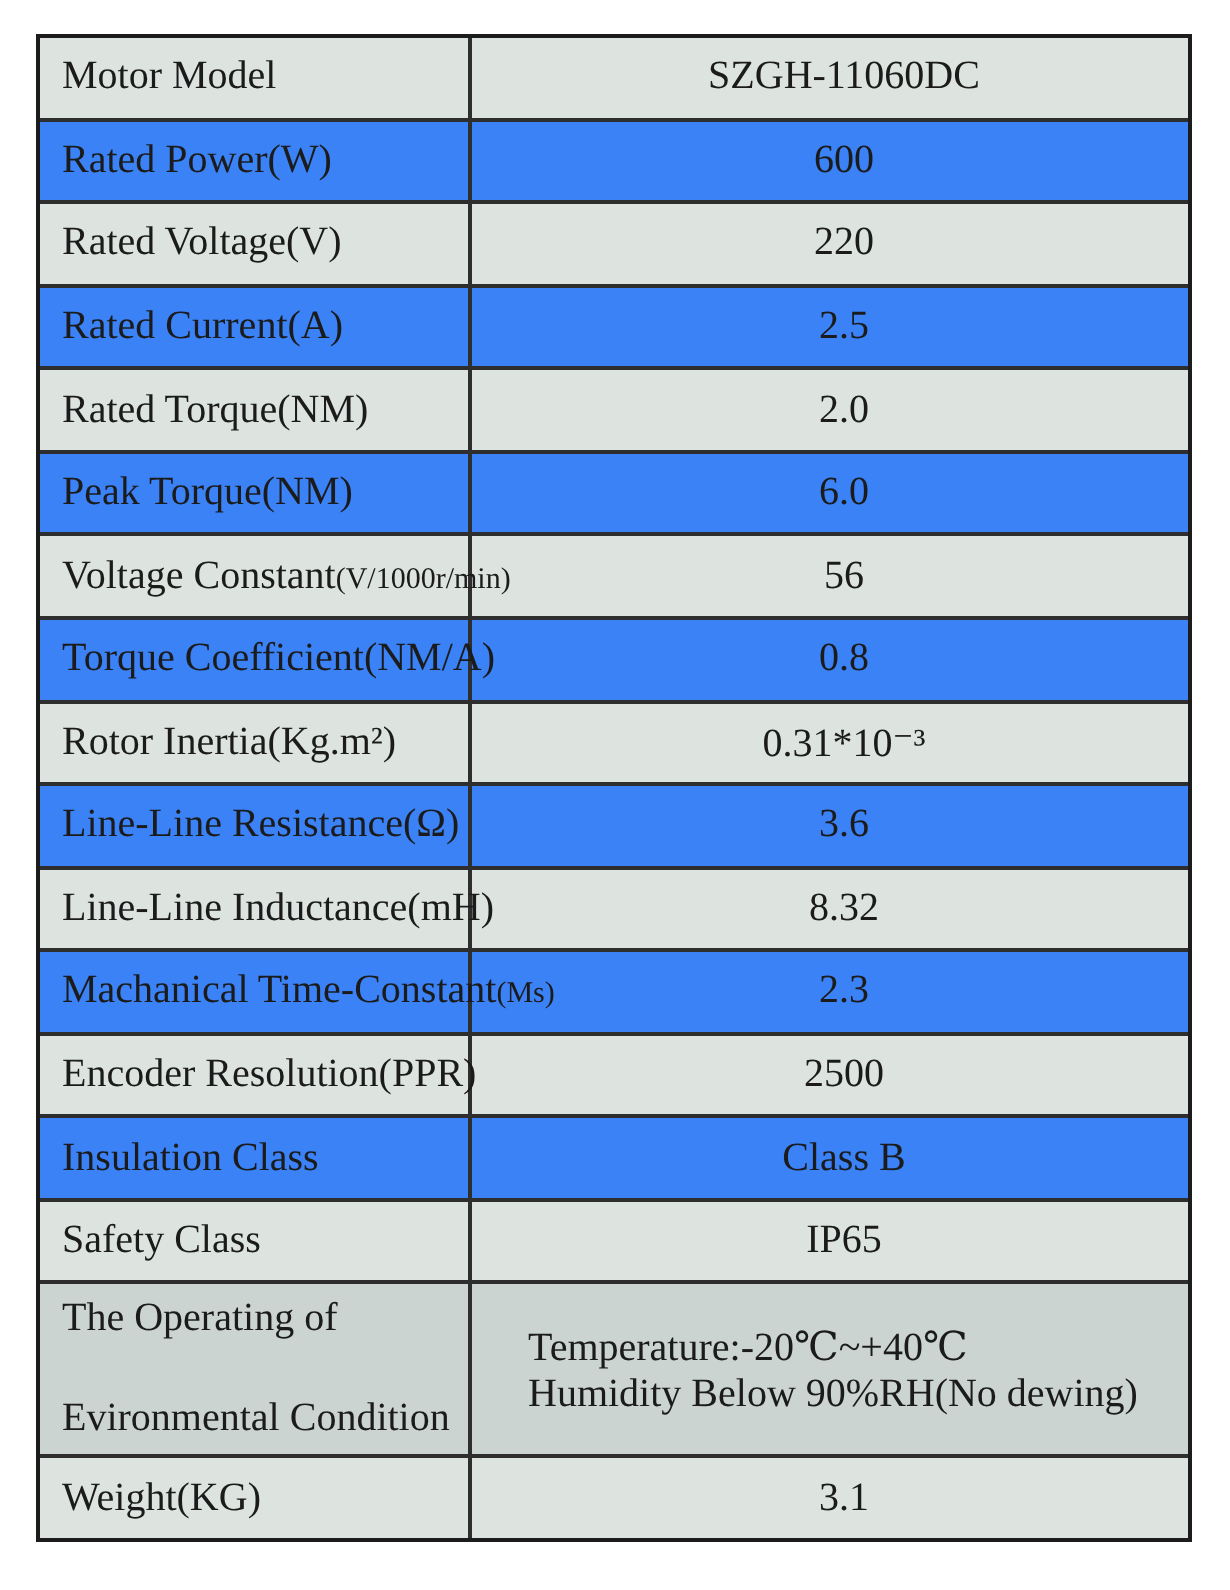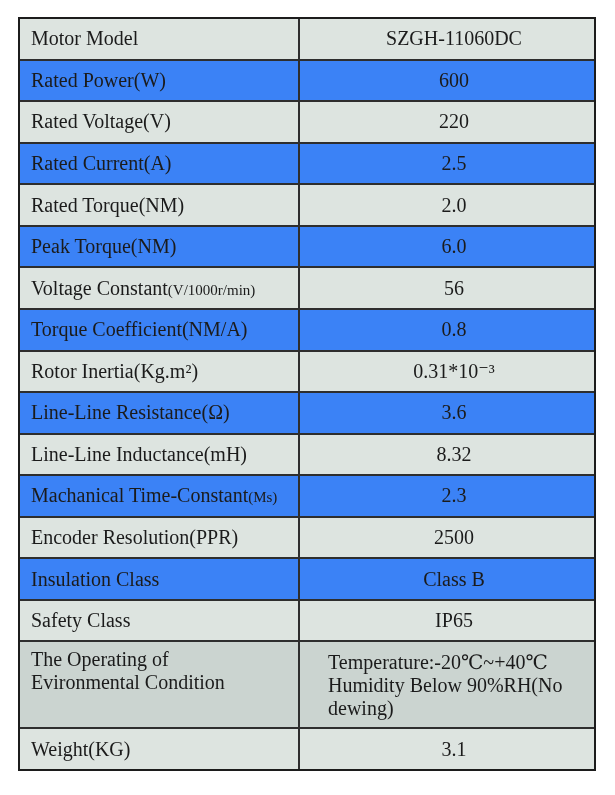--- a/index.html
+++ b/index.html
@@ -42,37 +42,37 @@
   }
   .row + .row { border-top: 2px solid var(--border); }
   .row:nth-child(odd) { background: var(--shaded); }
   .row.operating { background: var(--operating); flex: 2.15; }
   .cell {
     display: flex;
     align-items: center;
     padding-left: 14px;
   }
   .cell.label {
-    width: 280px;
+    width: 216px;
     flex: none;
     border-right: 2px solid var(--border);
     padding-left: 11px;
     padding-right: 4px;
     font-family: Liberation Serif, serif;
   }
   .cell.value {
     flex: 1;
     justify-content: center;
     text-align: center;
   }
   .txt { white-space: nowrap; }
   .sm { font-size: 15px; }
   .multiline {
     flex-direction: column;
-    justify-content: flex-start;
+    justify-content: space-between;
     align-items: flex-start;
     padding-top: 6px;
     padding-bottom: 6px;
   }
   .cell.value.multiline {
     padding-left: 28px;
     text-align: left;
   }
 </style>
 </head>

